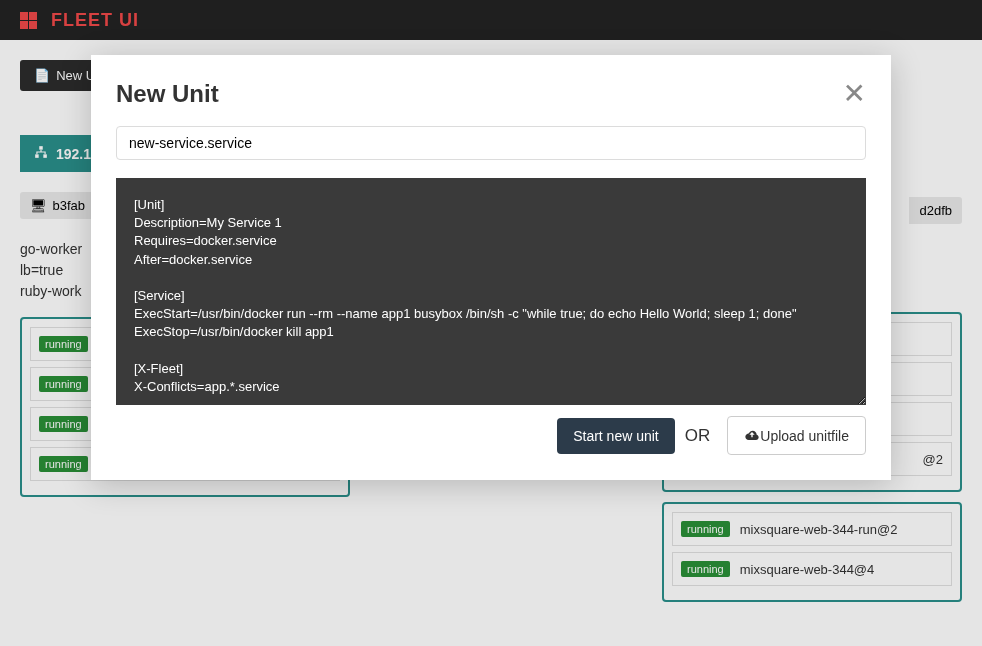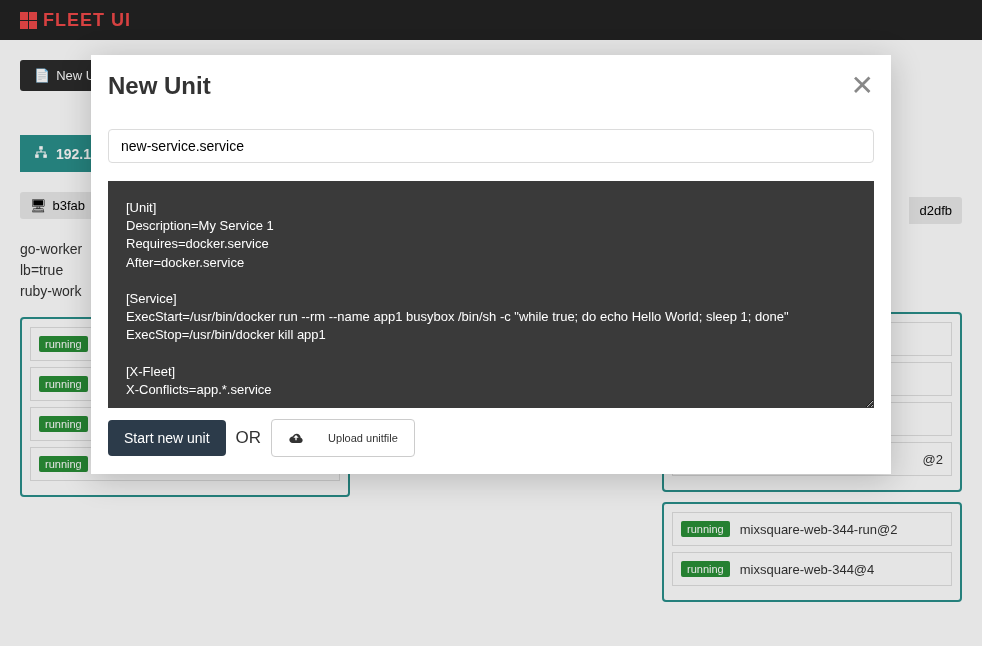--- a/index.html
+++ b/index.html
@@ -14,21 +14,21 @@
     .topbar {
       background: #1f1f1f;
       height: 40px;
       display: flex;
       align-items: center;
       padding: 0 20px;
     }
     .logo {
       display: flex;
       align-items: center;
-      gap: 6px;
+      gap: 14px;
     }
     .logo-icon {
       display: inline-grid;
       grid-template-columns: 8px 8px;
       grid-template-rows: 8px 8px;
       gap: 1px;
     }
     .logo-icon span {
       background: #d74141;
       display: block;
@@ -121,21 +121,21 @@
       z-index: 10;
     }
     .modal {
       position: absolute;
       top: 55px;
       left: 50%;
       transform: translateX(-50%);
       width: 800px;
       background: #fff;
       z-index: 20;
-      padding: 17px;
+      padding: 25px;
       box-shadow: 0 5px 30px rgba(0,0,0,0.2);
     }
     .modal-header {
       display: flex;
       justify-content: space-between;
       align-items: center;
       margin-bottom: 18px;
     }
     .modal-title {
       font-size: 24px;
@@ -150,64 +150,65 @@
       background: none;
       border: none;
     }
     .name-input {
       width: 100%;
       padding: 8px 12px;
       border: 1px solid #dcdcdc;
       border-radius: 4px;
       font-size: 14px;
       margin-bottom: 18px;
-      margin-top: 11px;
     }
     .unitfile-textarea {
       width: 100%;
       height: 227px;
       background: #3a3a3a;
       color: #fff;
       border: none;
       padding: 18px;
       font-size: 13px;
       font-family: inherit;
       line-height: 1.4;
       resize: both;
       margin-bottom: 7px;
     }
     .modal-footer {
       display: flex;
       align-items: center;
       gap: 10px;
+      justify-content: flex-end;
     }
     .start-btn {
       background: #2c3b4a;
       color: #fff;
       padding: 10px 16px;
       border: none;
       border-radius: 4px;
       font-size: 14px;
       cursor: pointer;
     }
     .or-text {
       font-size: 17px;
       color: #333;
     }
     .upload-btn {
       background: #fff;
       color: #333;
       padding: 10px 16px;
       border: 1px solid #ccc;
       border-radius: 4px;
-      font-size: 11px;
+      font-size: 14px;
       cursor: pointer;
       display: inline-flex;
       align-items: center;
-      gap: 24px;
+      gap: 0;
+      margin-left: 7px;
     }
     .btn-row {
       position: absolute;
       top: 60px;
       left: 20px;
     }
     .bg-left {
       position: absolute;
       top: 135px;
       left: 20px;

